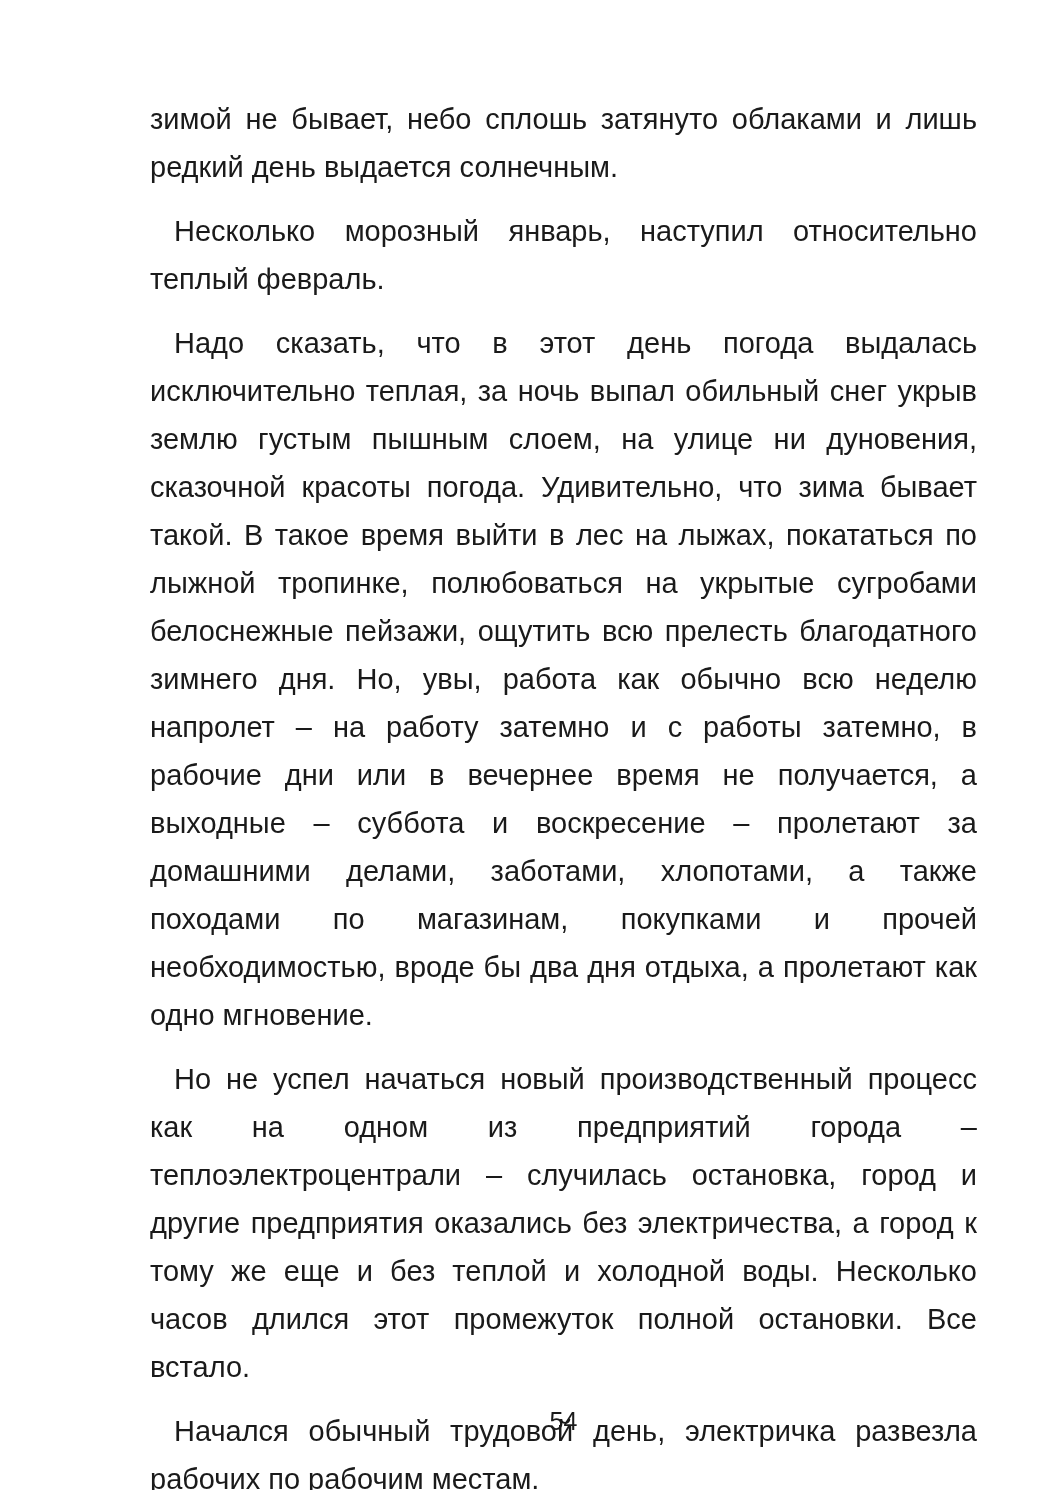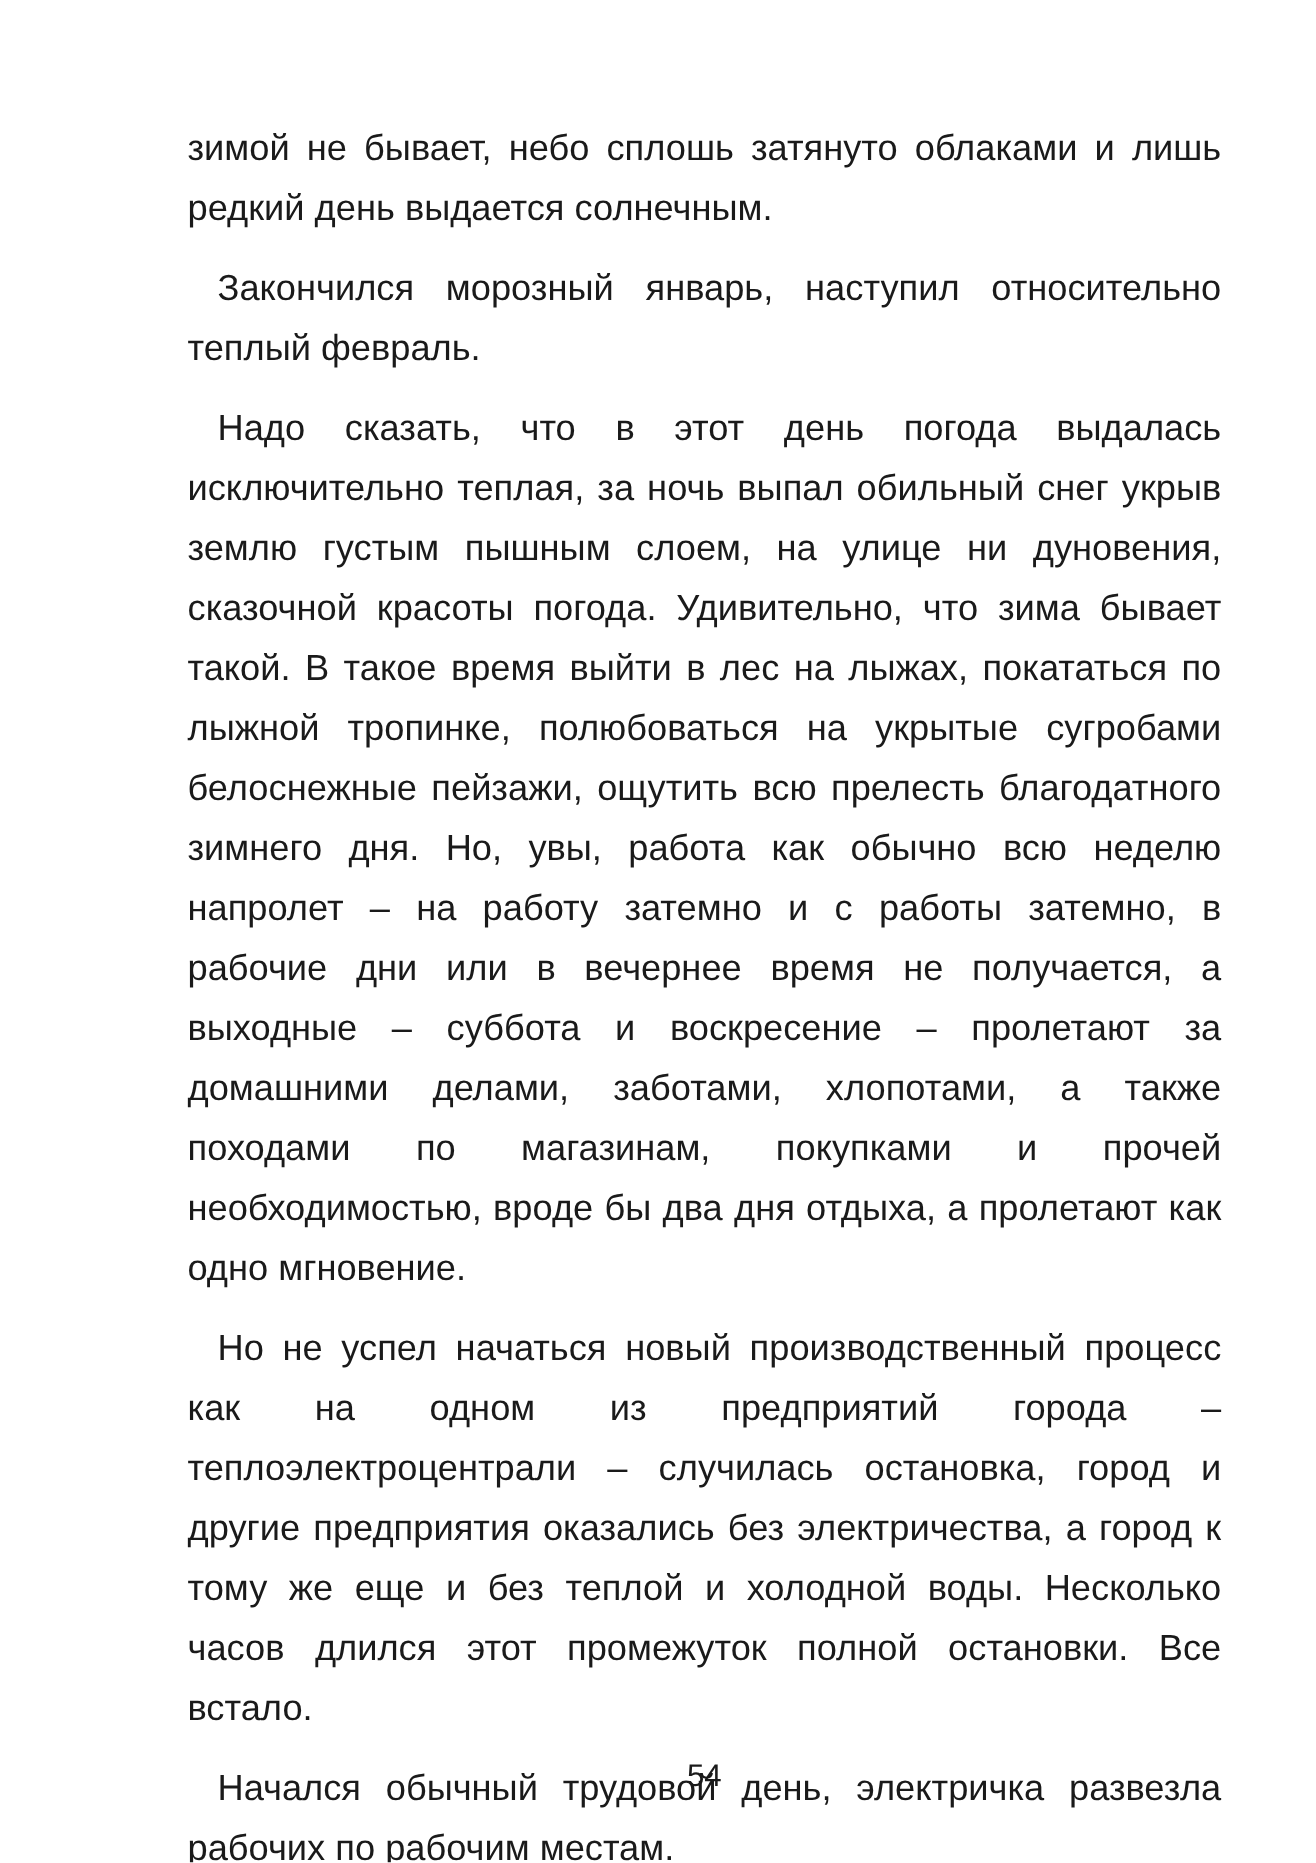--- a/index.html
+++ b/index.html
@@ -51,19 +51,19 @@
     color: #1a1a1a;
     margin-top: 12px;
   }
 </style>
 </head>
 <body>
 
 <div class="page">
   <div class="content">
     <p class="para first">зимой не бывает, небо сплошь затянуто облаками и лишь редкий день выдается солнечным.</p>
-    <p class="para">Закончился морозный январь, наступил относительно теплый февраль.</p>
+    <p class="para">Несколько морозный январь, наступил относительно теплый февраль.</p>
     <p class="para">Надо сказать, что в этот день погода выдалась исключительно теплая, за ночь выпал обильный снег укрыв землю густым пышным слоем, на улице ни дуновения, сказочной красоты погода. Удивительно, что зима бывает такой. В такое время выйти в лес на лыжах, покататься по лыжной тропинке, полюбоваться на укрытые сугробами белоснежные пейзажи, ощутить всю прелесть благодатного зимнего дня. Но, увы, работа как обычно всю неделю напролет – на работу затемно и с работы затемно, в рабочие дни или в вечернее время не получается, а выходные – суббота и воскресение – пролетают за домашними делами, заботами, хлопотами, а также походами по магазинам, покупками и прочей необходимостью, вроде бы два дня отдыха, а пролетают как одно мгновение.</p>
     <p class="para">Но не успел начаться новый производственный процесс как на одном из предприятий города – теплоэлектроцентрали – случилась остановка, город и другие предприятия оказались без электричества, а город к тому же еще и без теплой и холодной воды. Несколько часов длился этот промежуток полной остановки. Все встало.</p>
     <p class="para">Начался обычный трудовой день, электричка развезла рабочих по рабочим местам.</p>
   </div>
   <div class="folio">54</div>
 </div>
 
 </body></html>

